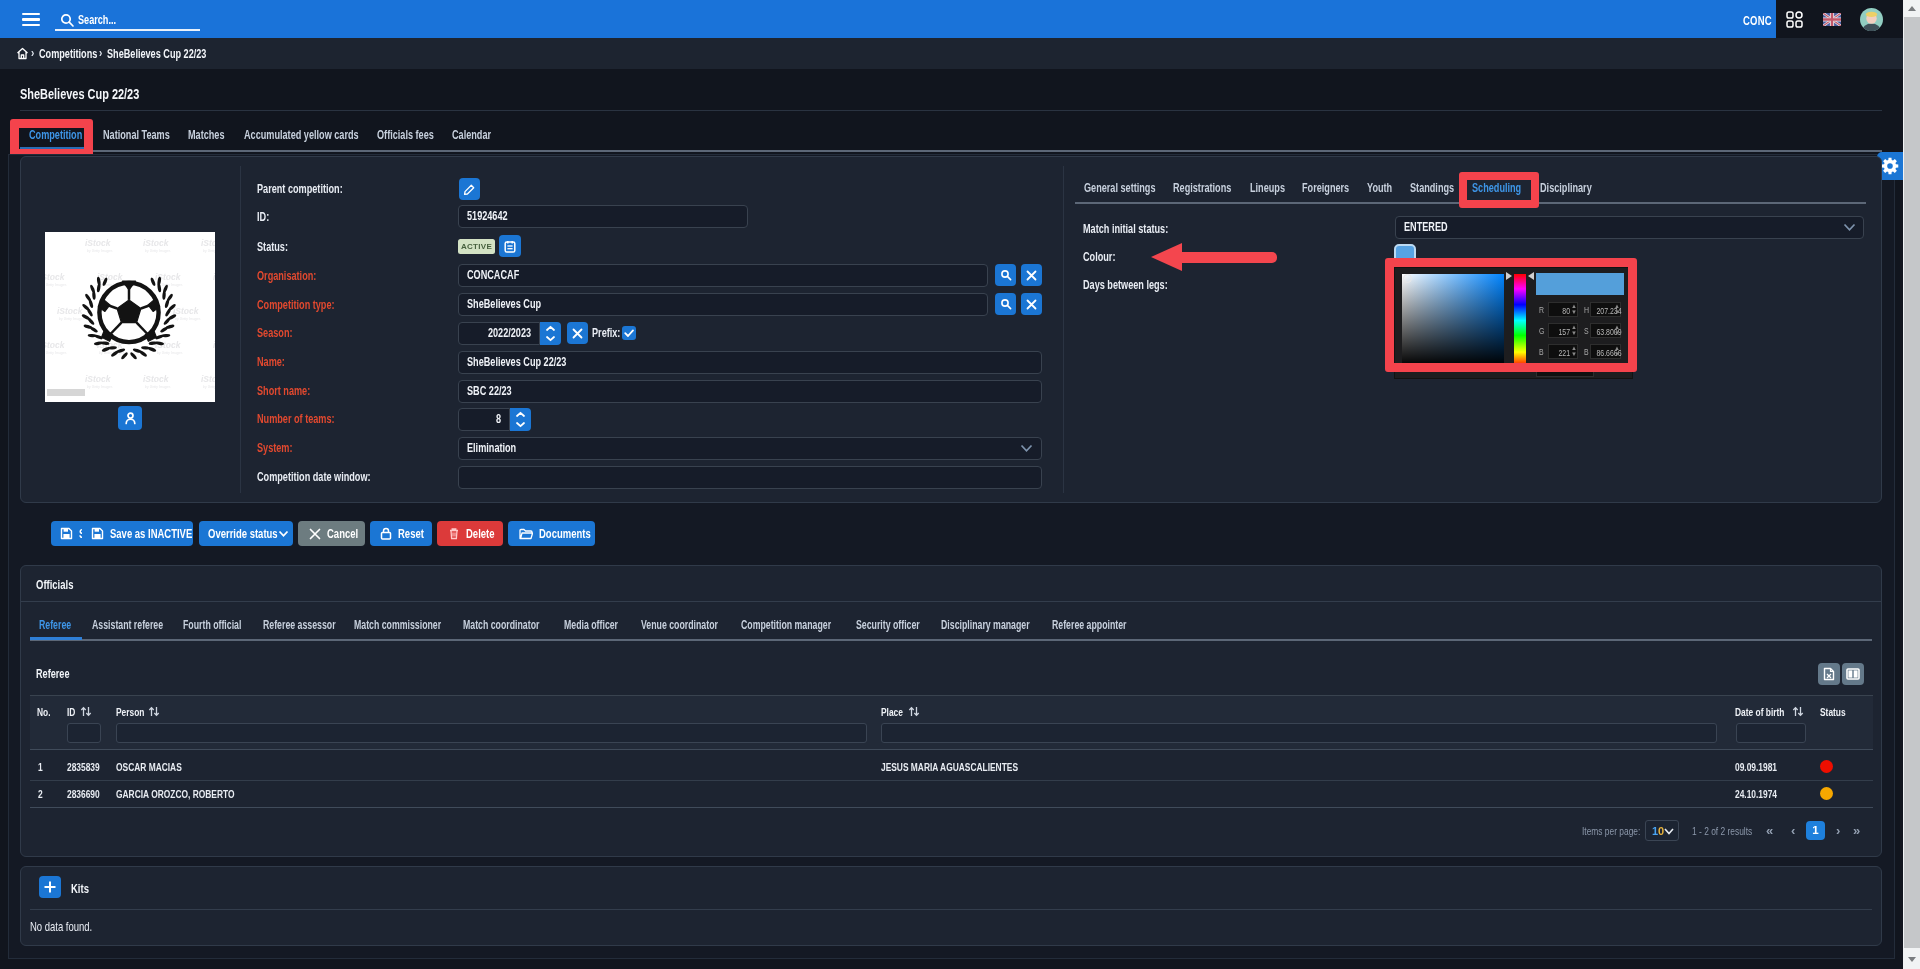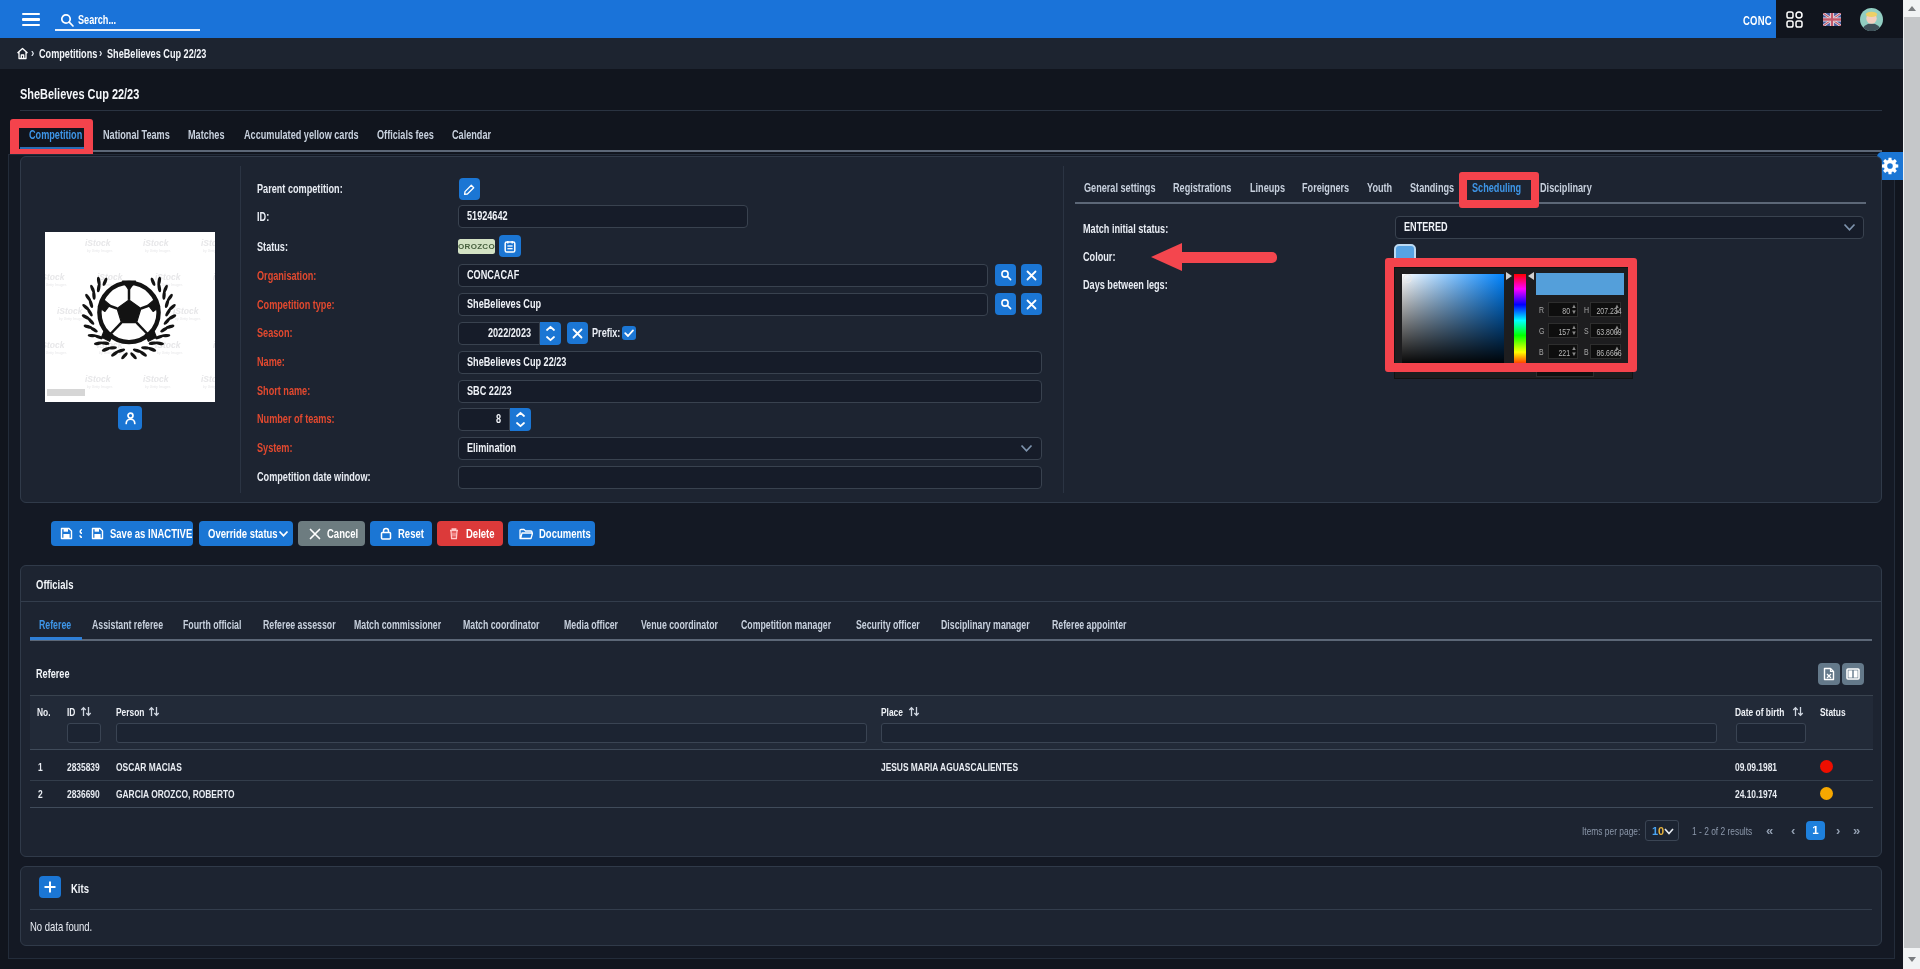--- a/index.html
+++ b/index.html
@@ -290,21 +290,21 @@
 <div class="lblr" style="left:257px;top:412px;">Number of teams:</div>
 <div class="lblr" style="left:257px;top:441px;">System:</div>
 <div class="lbl" style="left:257px;top:470px;">Competition date window:</div>
 
 <div class="sq" style="left:459px;top:178px;width:21px;height:22px;">
   <svg width="13" height="13" viewBox="0 0 13 13">
     <path d="M2 8.6 L8.3 2.3 L10.7 4.7 L4.4 11 L1.6 11.4 Z" fill="none" stroke="#fff" stroke-width="1.3" stroke-linejoin="round"></path>
   </svg>
 </div>
 <div class="inp" style="left:458px;top:205px;width:290px;height:23px;"><span class="v">51924642</span></div>
-<div class="abs" style="left:458px;top:239px;width:37px;height:15px;background:#d3e2c4;border-radius:2.5px;color:#47603e;font-size:8px;font-weight:bold;text-align:center;line-height:15px;letter-spacing:.3px;">OROZCO</div>
+<div class="abs" style="left:458px;top:239px;width:37px;height:15px;background:#d3e2c4;border-radius:2.5px;color:#47603e;font-size:8px;font-weight:bold;text-align:center;line-height:15px;letter-spacing:.3px;">ACTIVE</div>
 <div class="sq" style="left:499px;top:235px;width:22px;height:22px;">
   <svg width="12" height="13" viewBox="0 0 12 13">
     <rect x="1.2" y="2" width="9.6" height="10" rx="1.6" fill="none" stroke="#fff" stroke-width="1.5"></rect>
     <line x1="3.8" y1="1" x2="3.8" y2="3.4" stroke="#fff" stroke-width="1.4"></line>
     <line x1="8.2" y1="1" x2="8.2" y2="3.4" stroke="#fff" stroke-width="1.4"></line>
     <line x1="3.4" y1="6" x2="8.6" y2="6" stroke="#fff" stroke-width="1.3"></line>
     <line x1="3.4" y1="8.7" x2="8.6" y2="8.7" stroke="#fff" stroke-width="1.3"></line>
   </svg>
 </div>
 <div class="inp" style="left:458px;top:264px;width:530px;height:23px;"><span class="v">CONCACAF</span></div>

